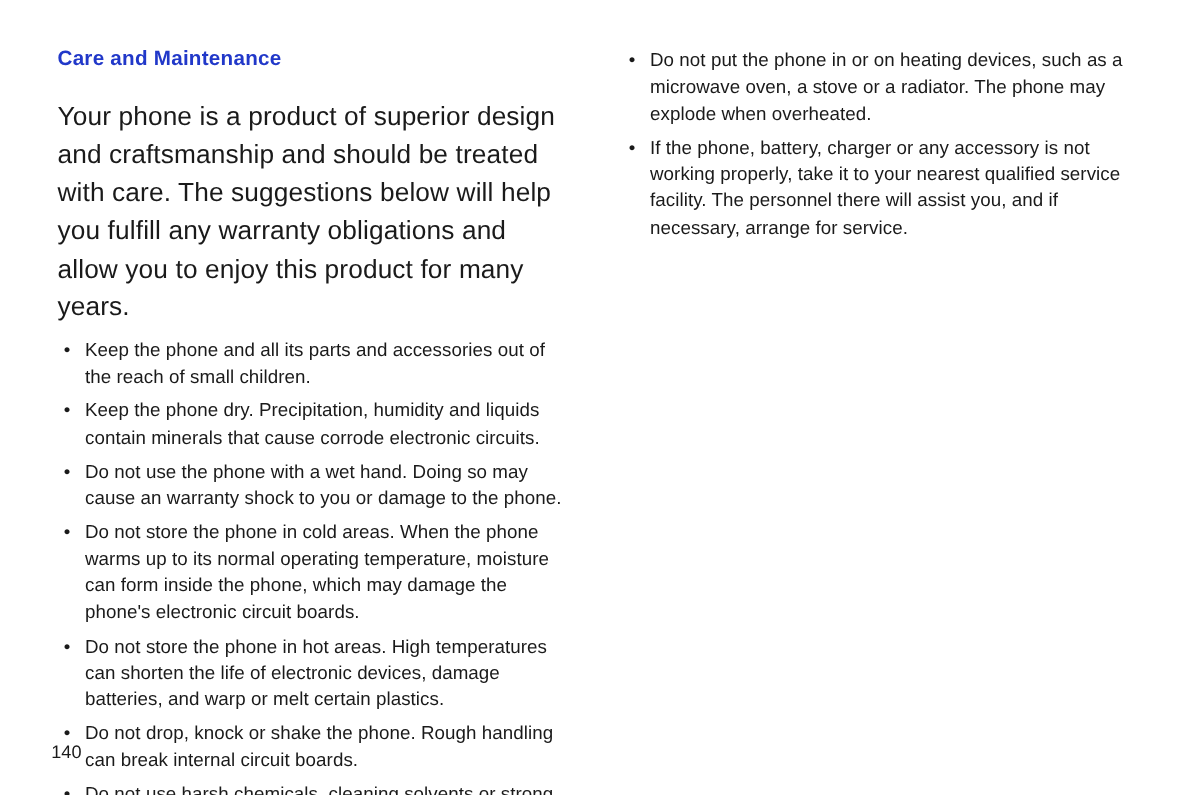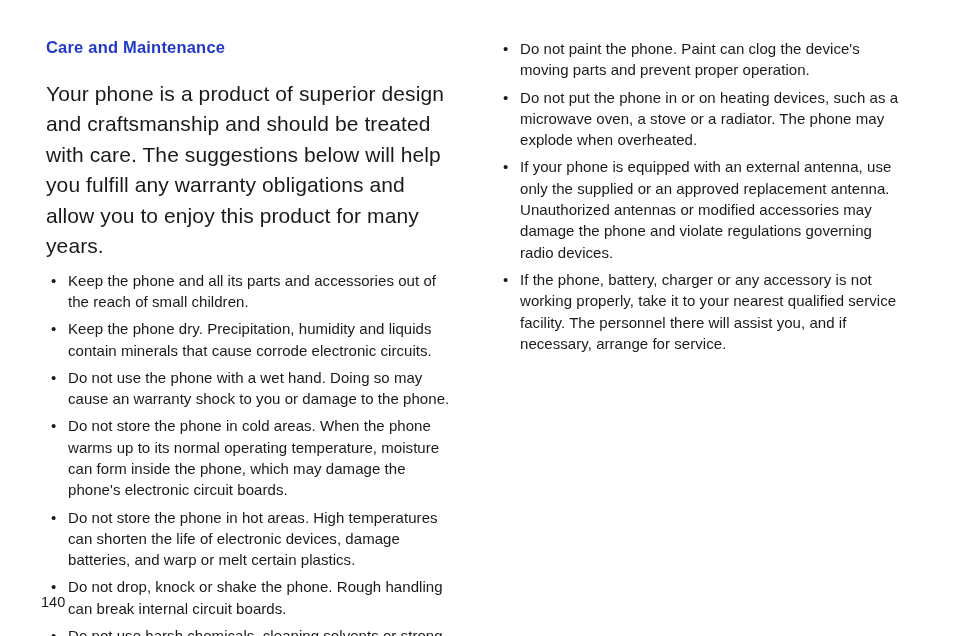--- a/index.html
+++ b/index.html
@@ -73,21 +73,19 @@
       <li>Keep the phone dry. Precipitation, humidity and liquids contain minerals that cause corrode electronic circuits.</li>
       <li>Do not use the phone with a wet hand. Doing so may cause an warranty shock to you or damage to the phone.</li>
       <li>Do not store the phone in cold areas. When the phone warms up to its normal operating temperature, moisture can form inside the phone, which may damage the phone's electronic circuit boards.</li>
       <li>Do not store the phone in hot areas. High temperatures can shorten the life of electronic devices, damage batteries, and warp or melt certain plastics.</li>
       <li>Do not drop, knock or shake the phone. Rough handling can break internal circuit boards.</li>
       <li>Do not use harsh chemicals, cleaning solvents or strong detergents to clean the phone. Wipe it with a soft cloth slightly dampened in a mild soap-and-water solution.</li>
     </ul>
   </div>
   <div class="column">
     <ul>
-      <li>Do not paint the phone. Paint can clog the device's moving parts and prevent proper operation.</li>
       <li>Do not put the phone in or on heating devices, such as a microwave oven, a stove or a radiator. The phone may explode when overheated.</li>
-      <li>If your phone is equipped with an external antenna, use only the supplied or an approved replacement antenna. Unauthorized antennas or modified accessories may damage the phone and violate regulations governing radio devices.</li>
       <li>If the phone, battery, charger or any accessory is not working properly, take it to your nearest qualified service facility. The personnel there will assist you, and if necessary, arrange for service.</li>
     </ul>
   </div>
 </div>
 
 <div class="page-num">140</div>
 
 </body></html>

